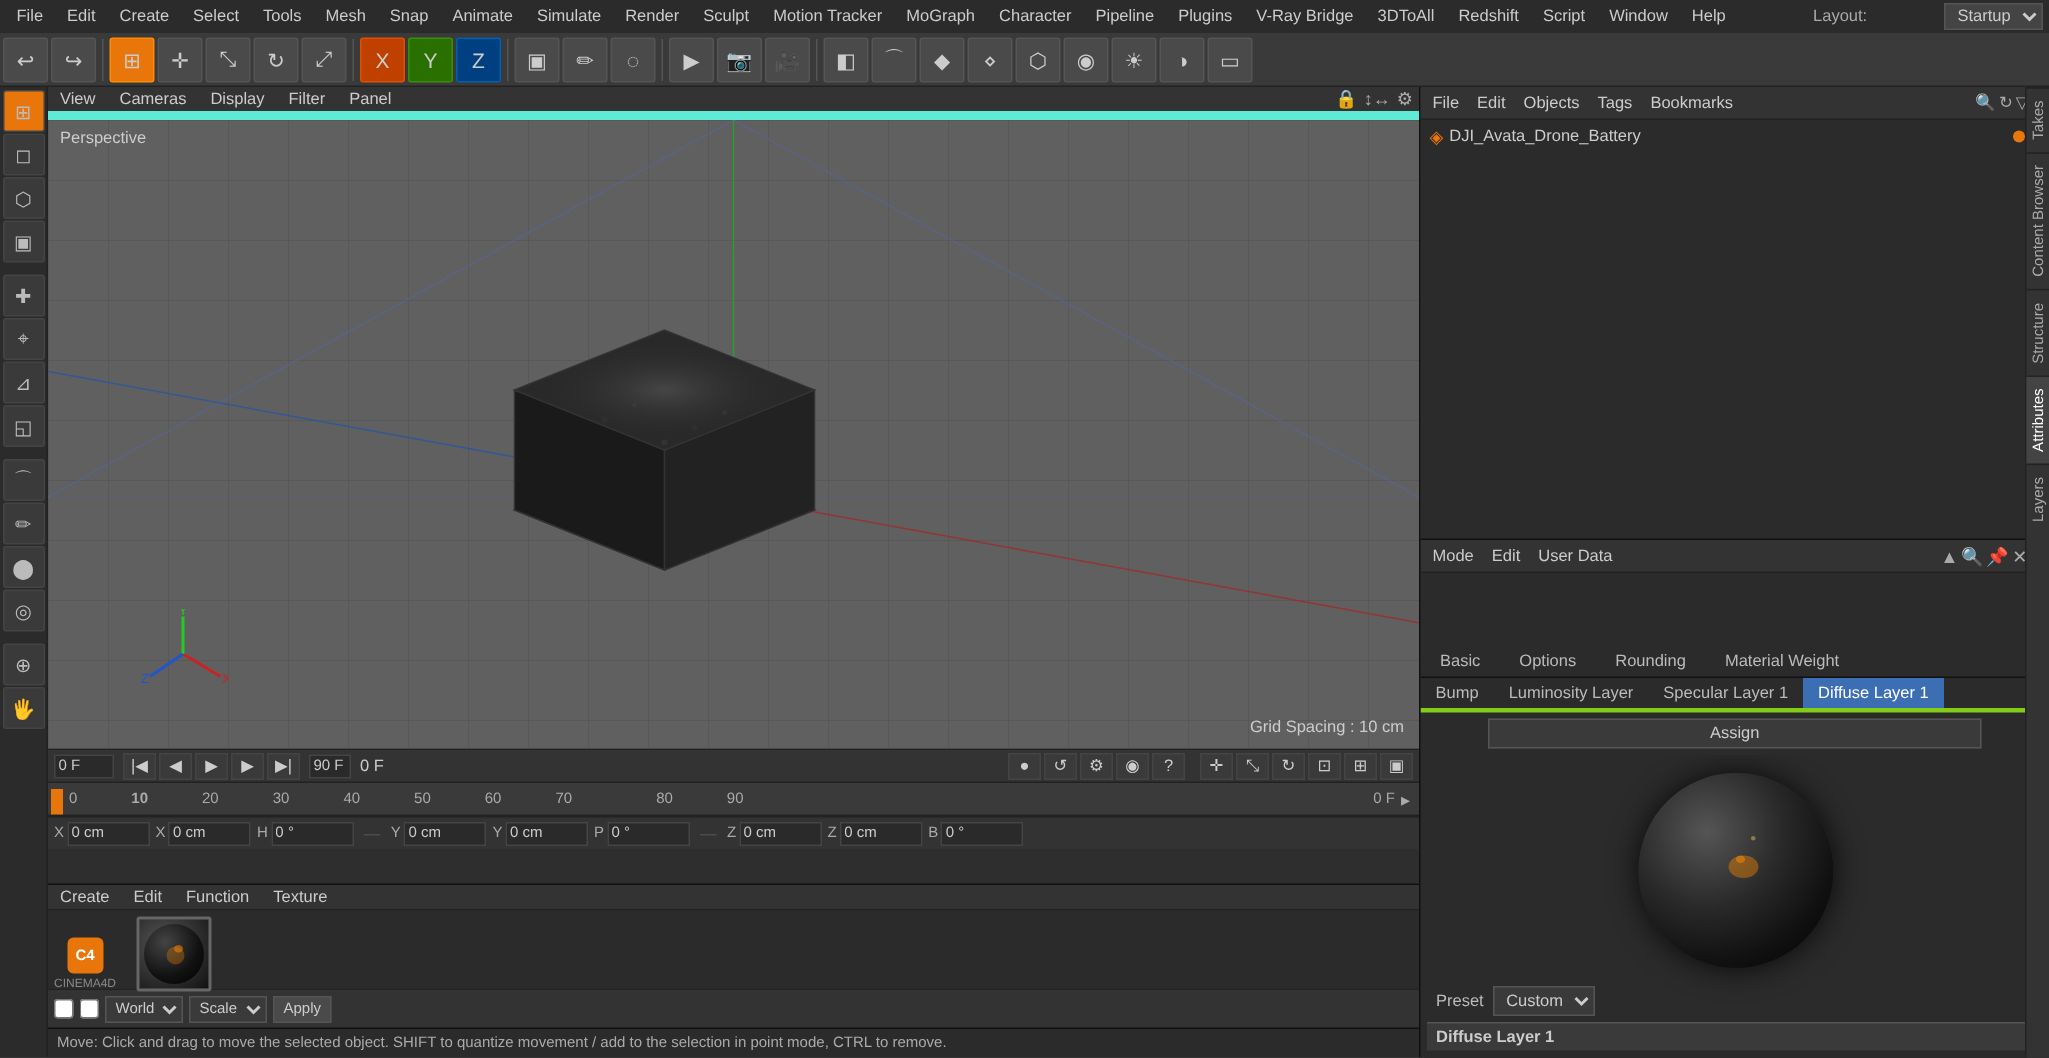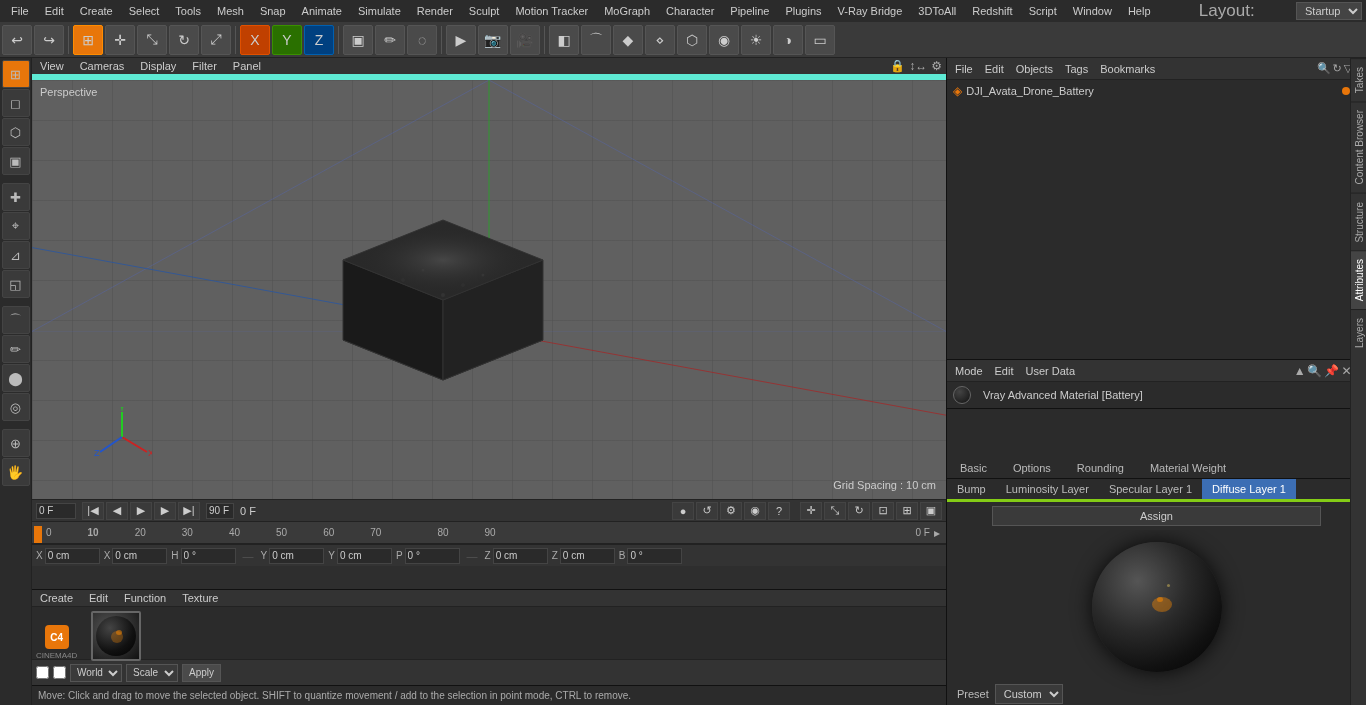--- a/index.html
+++ b/index.html
@@ -588,21 +588,21 @@
   <span class="menu-item">MoGraph</span>
   <span class="menu-item">Character</span>
   <span class="menu-item">Pipeline</span>
   <span class="menu-item">Plugins</span>
   <span class="menu-item">V-Ray Bridge</span>
   <span class="menu-item">3DToAll</span>
   <span class="menu-item">Redshift</span>
   <span class="menu-item">Script</span>
   <span class="menu-item">Window</span>
   <span class="menu-item">Help</span>
-  <span style="margin-left:auto; color:#aaa; font-size:17px;">Layout:</span>
+  <span style="margin-left:auto; color:#aaa; font-size:11px;">Layout:</span>
   <select id="layout-select">
     <option>Startup</option>
   </select>
 </div>
 
 <div id="toolbar">
   <div class="toolbar-btn">↩</div>
   <div class="toolbar-btn">↪</div>
   <div class="toolbar-sep"></div>
   <div class="toolbar-btn active">⊞</div>
@@ -897,24 +897,20 @@
         <span class="attr-header-btn">User Data</span>
         <div style="margin-left:auto; display:flex; gap:2px;">
           <span style="color:#aaa; cursor:pointer; font-size:12px;">▲</span>
           <span style="color:#aaa; cursor:pointer; font-size:12px;">🔍</span>
           <span style="color:#aaa; cursor:pointer; font-size:12px;">📌</span>
           <span style="color:#aaa; cursor:pointer; font-size:12px;">✕</span>
           <span style="color:#aaa; cursor:pointer; font-size:12px;">⛶</span>
         </div>
       </div>
 
-      <div style="display:flex; align-items:center; padding: 4px 6px; background:#2b2b2b; border-bottom:1px solid #111;">
-        <div style="width:18px; height:18px; border-radius:50%; background:radial-gradient(circle at 35% 30%, #444, #111); border:1px solid #666; margin-right:6px;"></div>
-        <span class="material-title" style="text-align:left; flex:1; font-size:11px;">Vray Advanced Material [Battery]</span>
-      </div>
 
       <div id="attr-tabs">
         <div class="attr-tab">Basic</div>
         <div class="attr-tab">Options</div>
         <div class="attr-tab">Rounding</div>
         <div class="attr-tab">Material Weight</div>
       </div>
 
       <div id="attr-tabs2">
         <div class="attr-tab2">Bump</div>

